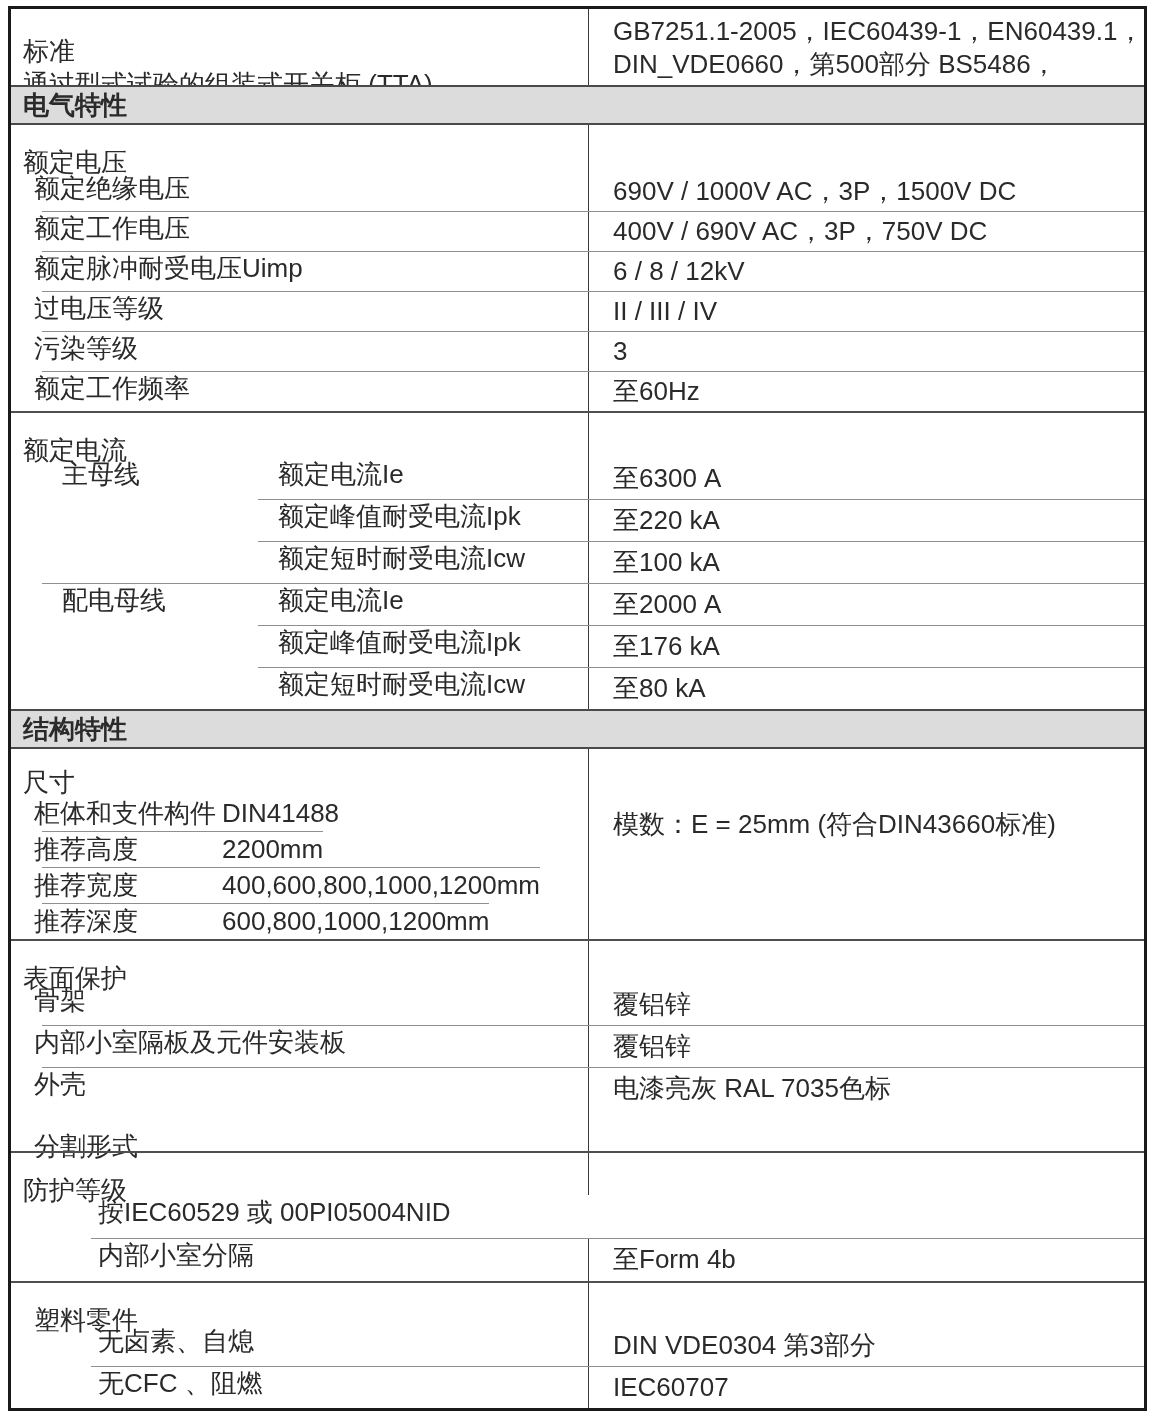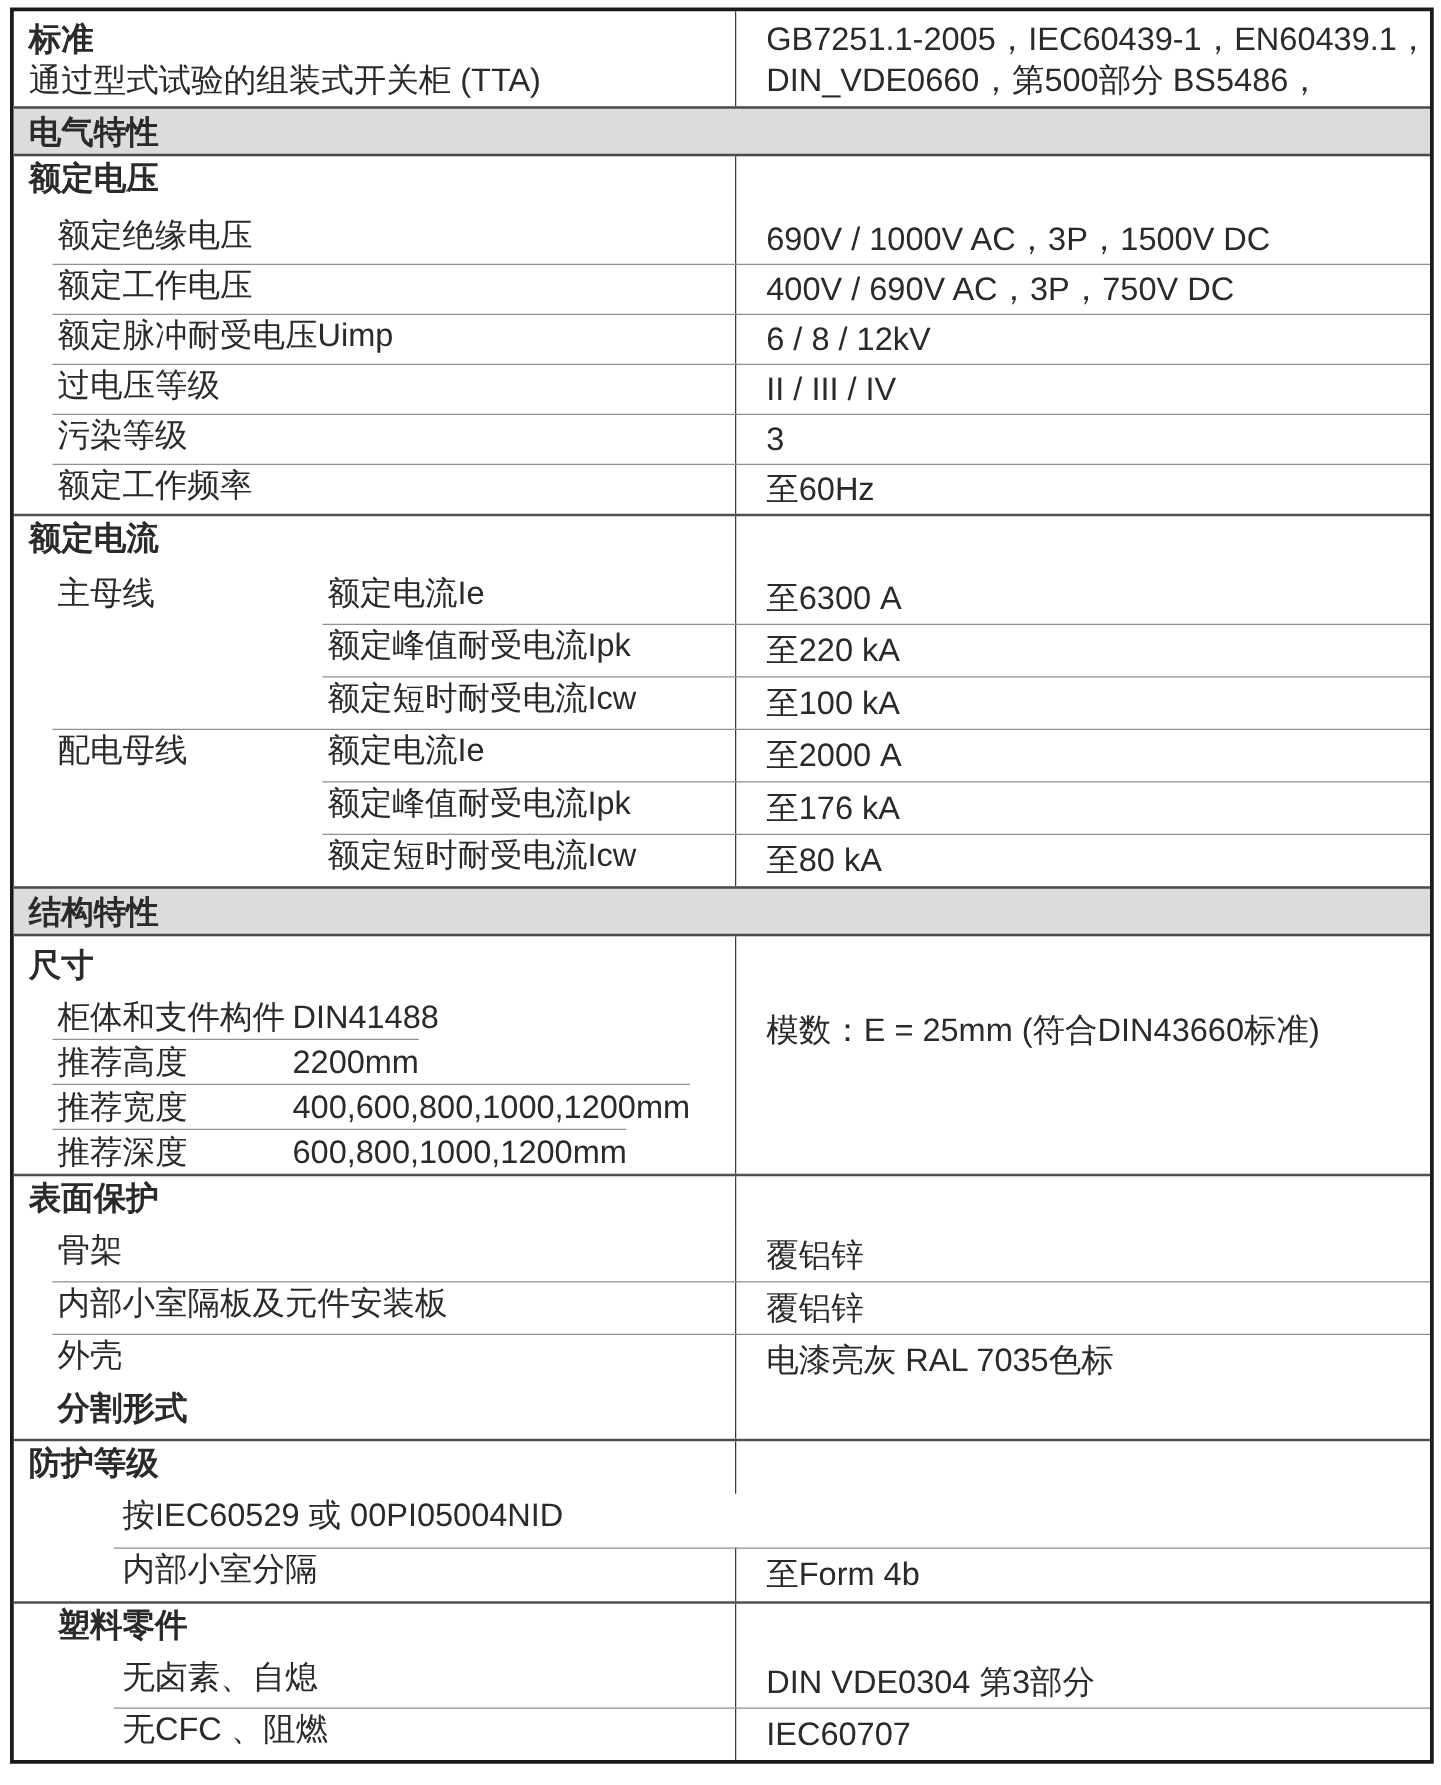--- a/index.html
+++ b/index.html
@@ -8,25 +8,25 @@
     font-family:"Liberation Sans","DejaVu Sans",sans-serif;
     color:#2a2a2a;font-size:26px;
   }
   .tbl{
     position:absolute;left:8px;top:6px;width:1139px;
     border:3px solid #1a1a1a;background:#fff;box-sizing:border-box;
   }
   .row{display:flex;position:relative;box-sizing:border-box;align-items:stretch;}
   .lc{width:577px;box-sizing:border-box;display:flex;align-items:flex-start;}
   .rc{flex:1;border-left:1px solid #3b3b3b;padding-left:24px;display:flex;align-items:center;box-sizing:border-box;}
-  .b{font-weight:bold;}
+  .b{font-weight:normal;margin-top:20px;}
   .ind0{padding-left:12px;}
-  .ind1{padding-left:35px;}
+  .ind1{padding-left:23px;}
   .ind2{padding-left:87px;}
-  .c1{width:216px;flex:none;}
+  .c1{width:216px;flex:none;margin-left:28px;}
   .c1d{width:188px;flex:none;}
   .h76{height:76px}.h46{height:46px}.h44{height:44px}.h43{height:43px}
   .h42{height:42px}.h40{height:40px}.h36{height:36px}
   .band{
     height:40px;background:#dcdcdc;border-top:2px solid #4a4a4a;border-bottom:2px solid #4a4a4a;
     display:flex;align-items:center;padding-left:12px;font-weight:bold;box-sizing:border-box;position:relative;text-align:center;
   }
   .gline{border-top:2px solid #4f4f4f;}
   .sep{position:absolute;top:0;height:1px;background:#8f8f8f;right:0;z-index:2;}
   .s1{left:31px}.s2{left:80px}.sc2{left:247px}

